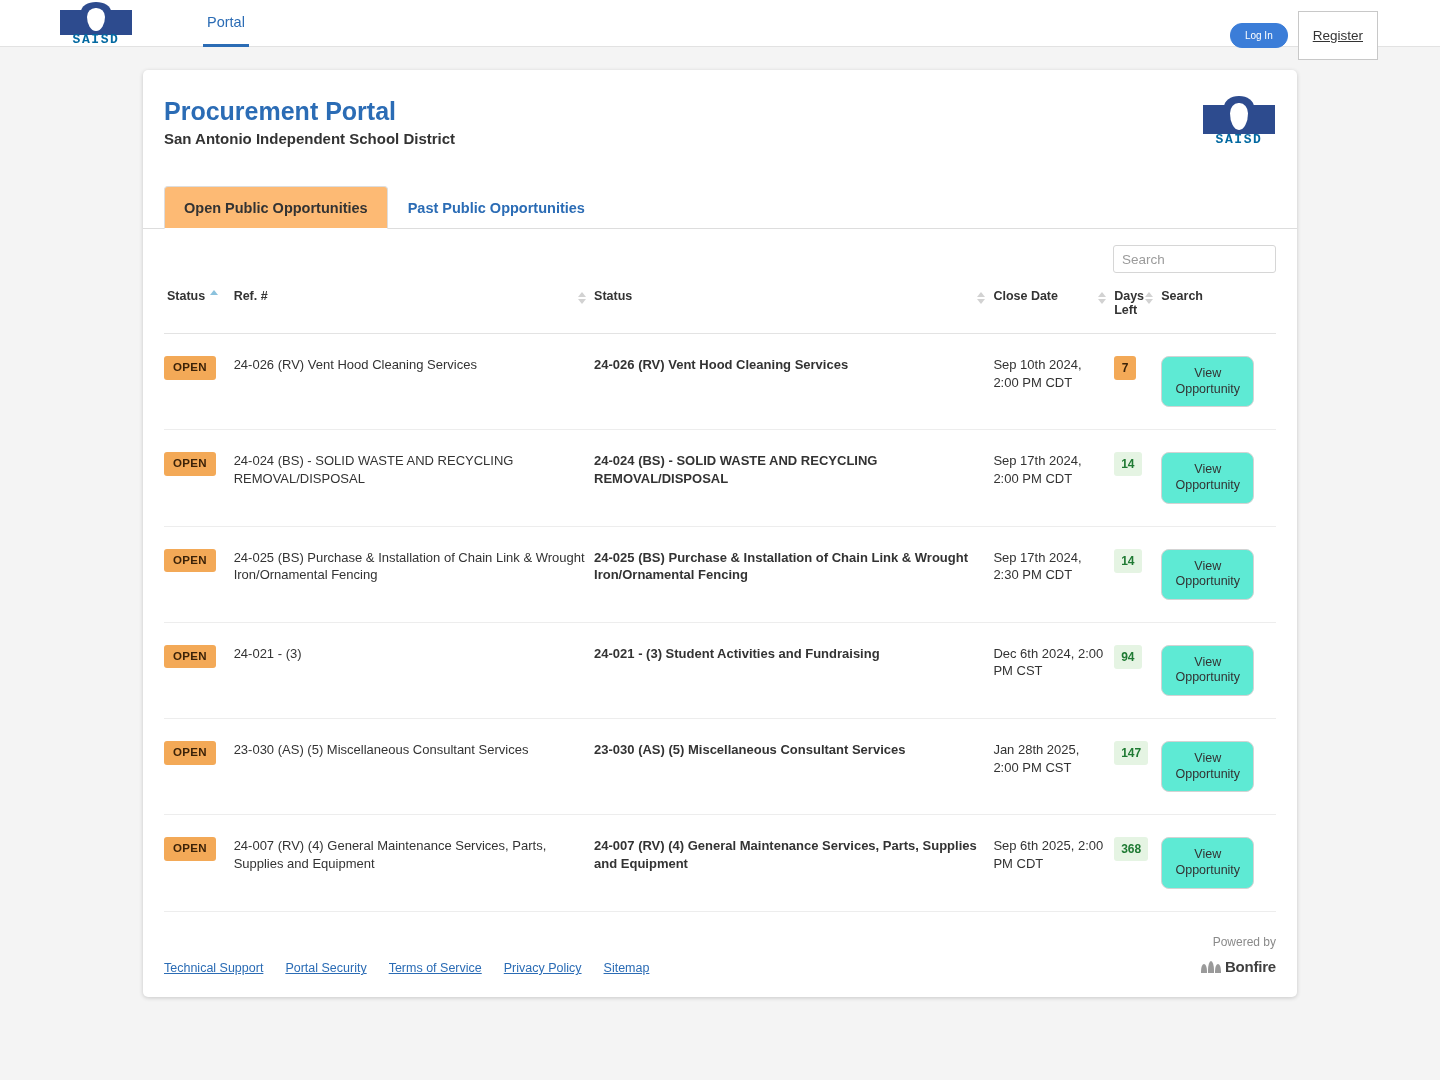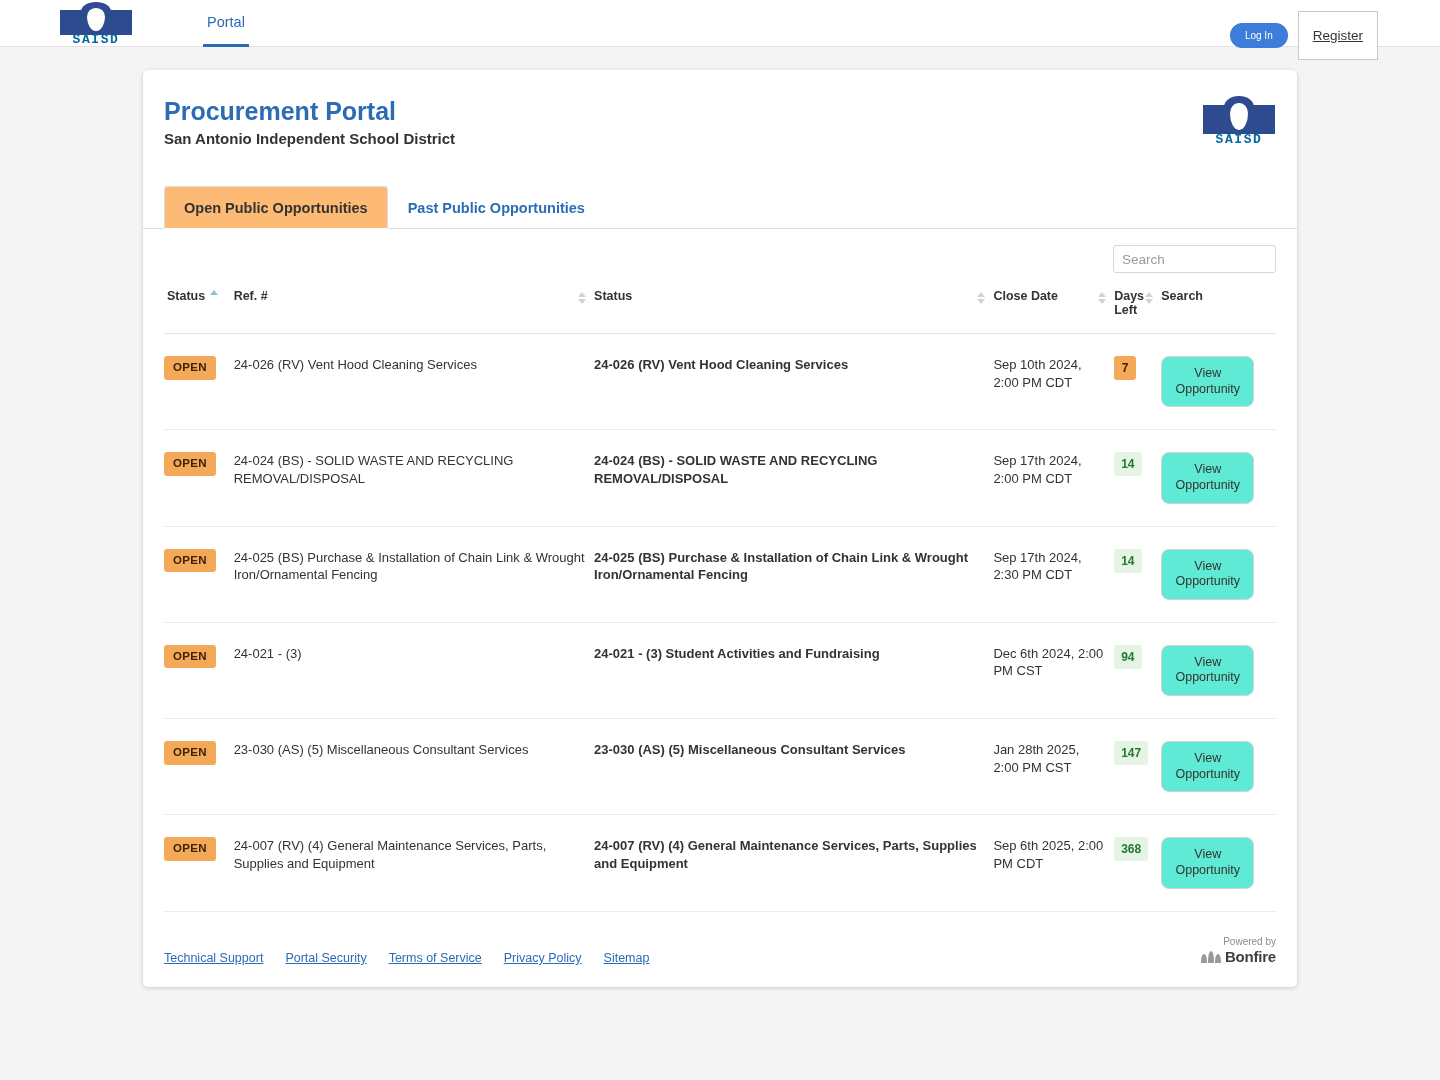--- a/index.html
+++ b/index.html
@@ -302,24 +302,24 @@
   .footer-links a {
     font-size: 12.5px;
     color: #2b6cb5;
     text-decoration: underline;
   }
   .powered {
     text-align: right;
     line-height: 1.1;
   }
   .powered-label {
-    font-size: 10px;
+    font-size: 12px;
     color: #8a8a8a;
     display: block;
-    margin-bottom: 2px;
+    margin-bottom: 10px;
   }
   .powered-brand {
     display: flex;
     align-items: center;
     gap: 4px;
     justify-content: flex-end;
   }
   .bonfire-mark { display: flex; align-items: flex-end; gap: 1px; }
   .bonfire-mark span {
     display: block;

